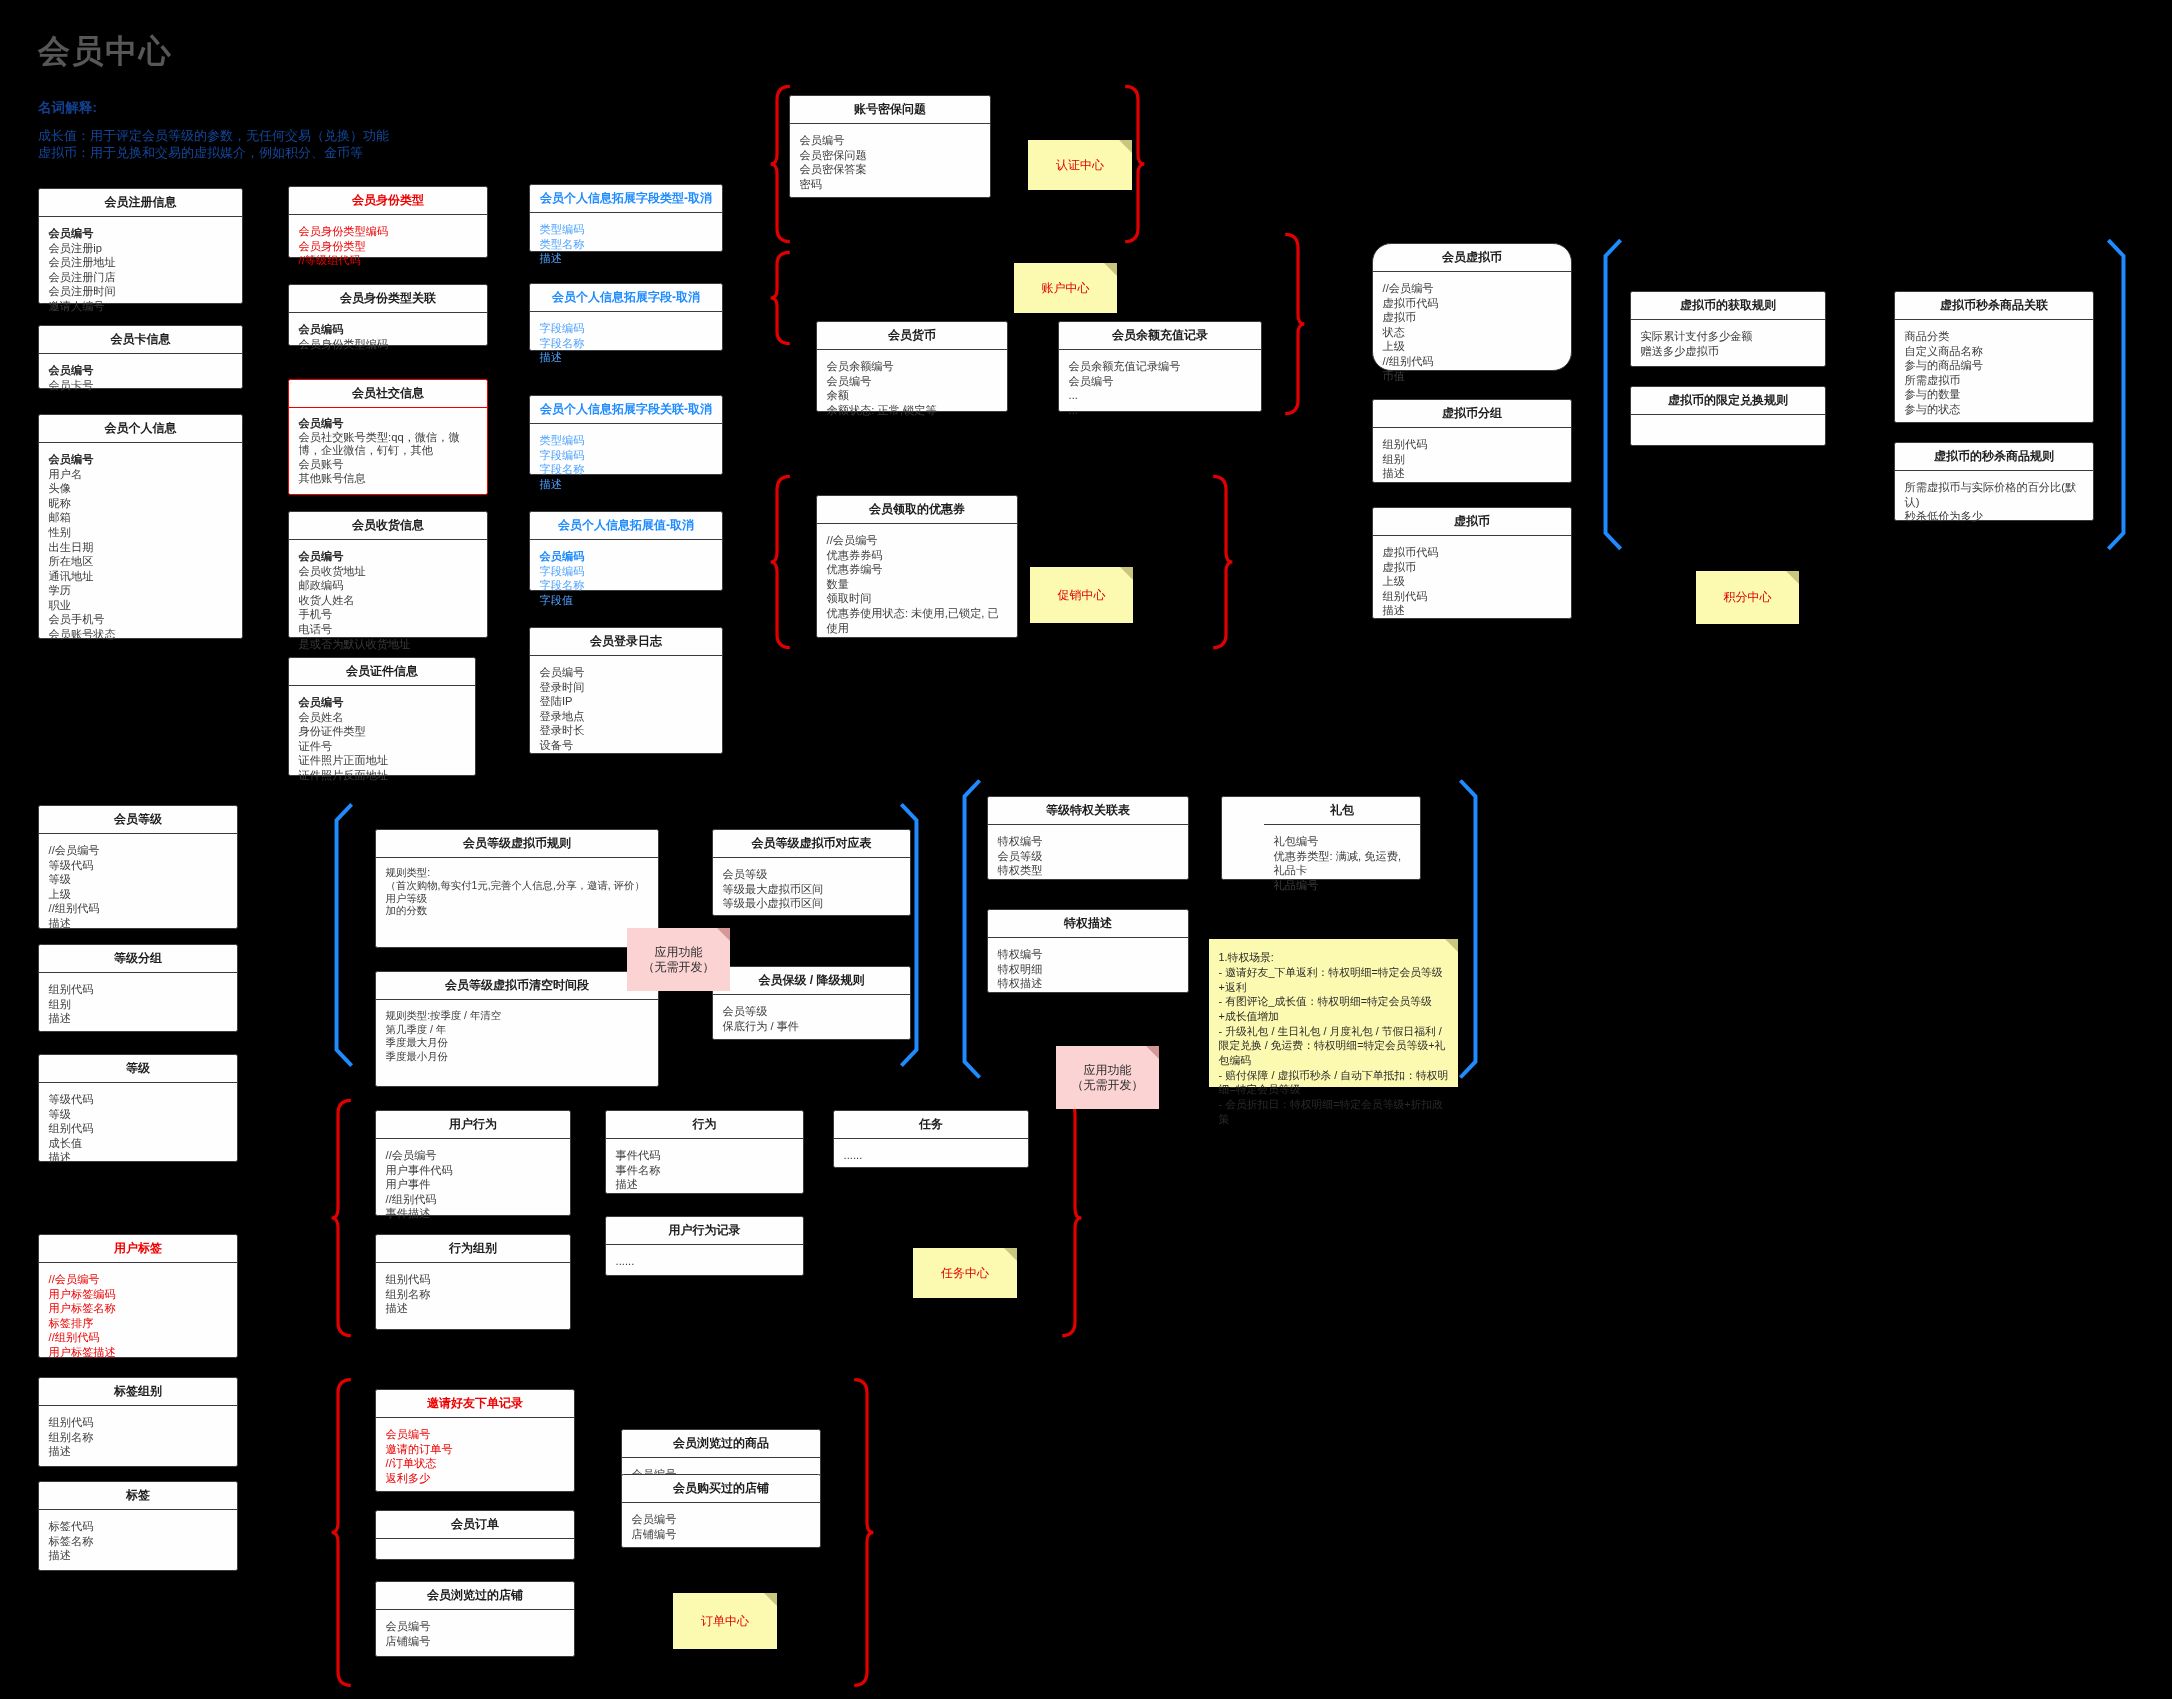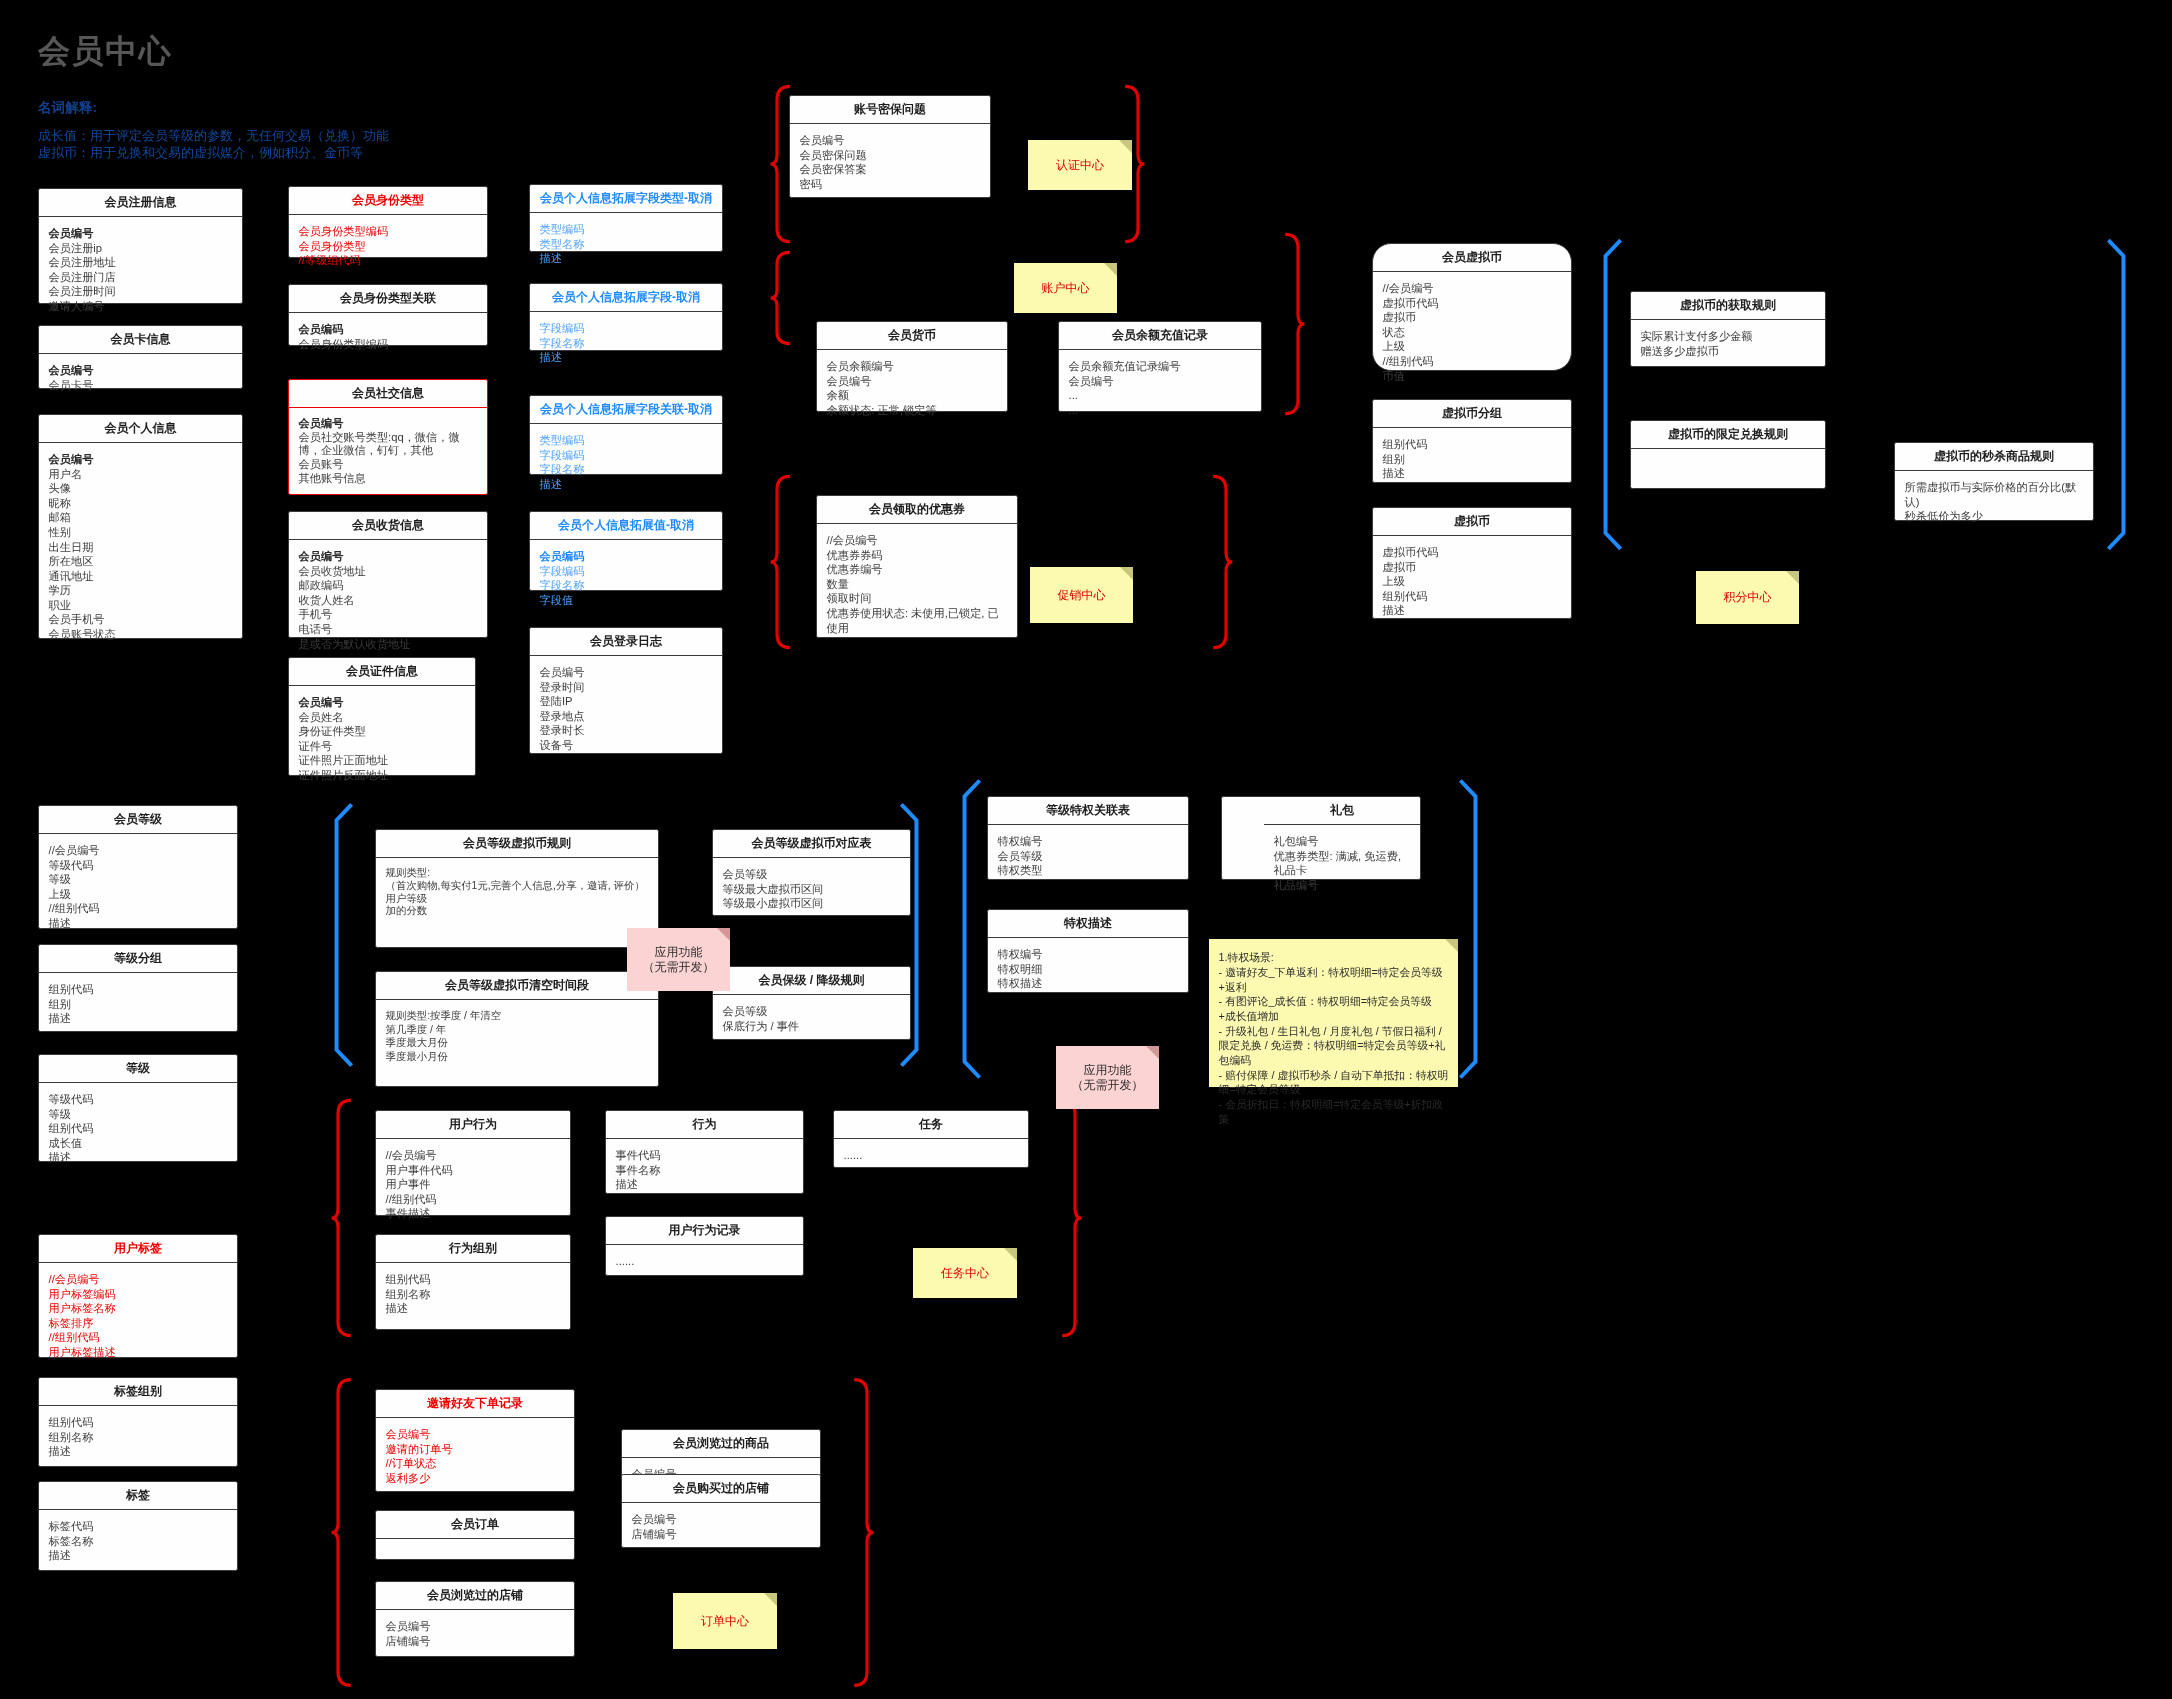--- a/index.html
+++ b/index.html
@@ -365,23 +365,32 @@
 虚拟币
 上级
 组别代码
 描述</div>
   </div>
   <div class="card" style="left:1630px;top:291px;width:196px;height:76px;">
     <div class="card-head">虚拟币的获取规则</div>
     <div class="card-body">实际累计支付多少金额
 赠送多少虚拟币</div>
   </div>
-  <div class="card" style="left:1630px;top:420px;width:196px;height:69px;">
+  <div class="card" style="left:1630px;top:386px;width:196px;height:60px;">
     <div class="card-head">虚拟币的限定兑换规则</div>
     <div class="card-body"></div>
+  </div>
+  <div class="card" style="left:1894px;top:291px;width:200px;height:132px;">
+    <div class="card-head">虚拟币秒杀商品关联</div>
+    <div class="card-body">商品分类
+自定义商品名称
+参与的商品编号
+所需虚拟币
+参与的数量
+参与的状态</div>
   </div>
   <div class="card" style="left:1894px;top:442px;width:200px;height:79px;">
     <div class="card-head">虚拟币的秒杀商品规则</div>
     <div class="card-body">所需虚拟币与实际价格的百分比(默认)
 秒杀低价为多少</div>
   </div>
 
   <div class="card" style="left:38px;top:805px;width:200px;height:124px;">
     <div class="card-head">会员等级</div>
     <div class="card-body">//会员编号

